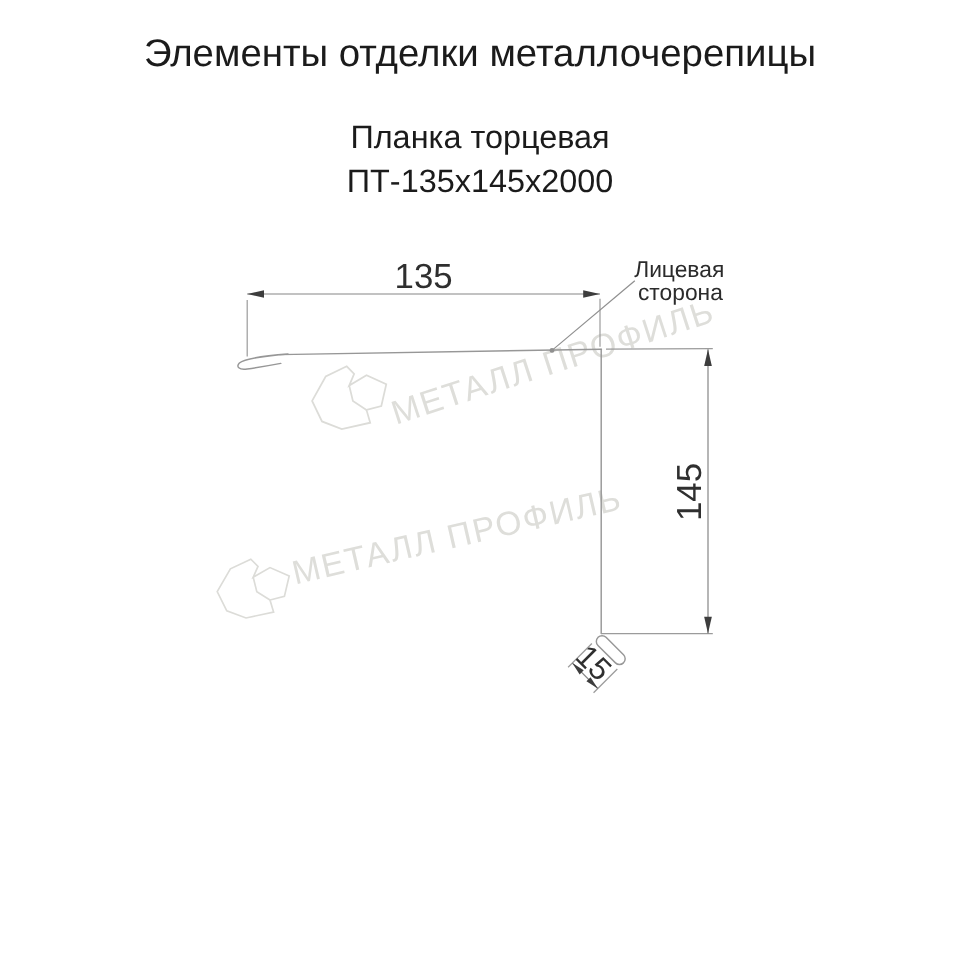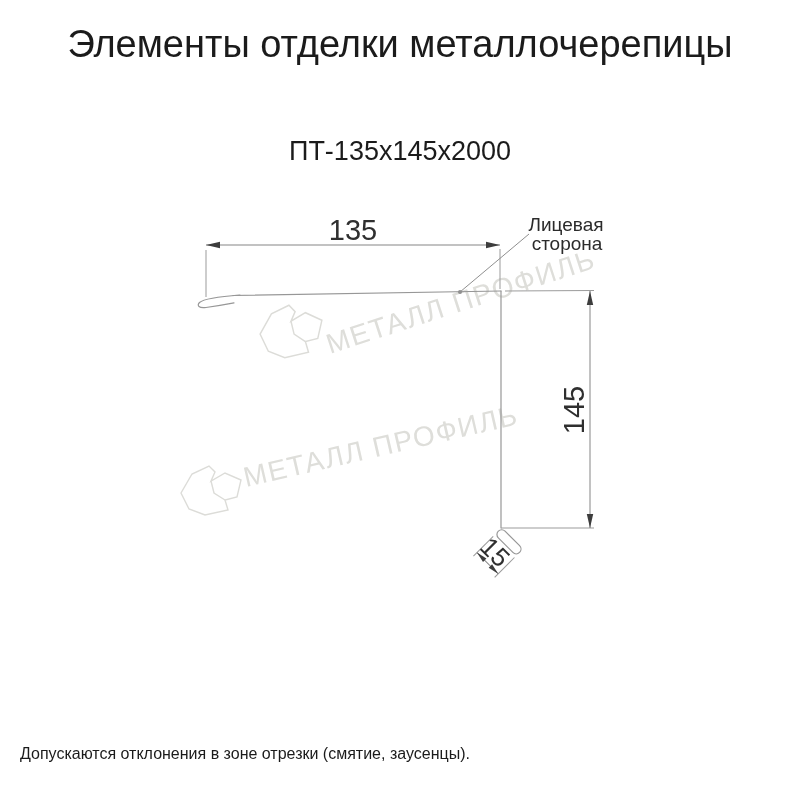--- a/index.html
+++ b/index.html
@@ -1,33 +1,34 @@
 <!DOCTYPE html>
 <html><head>
 <meta charset="utf-8">
 <style>
   html,body{margin:0;padding:0;background:#ffffff;}
   .page{position:relative;width:800px;height:800px;background:#ffffff;
         font-family:"Liberation Sans",sans-serif;overflow:hidden;color:#1b1b1b;}
   .hdr-title{position:absolute;top:28px;left:0;width:100%;text-align:center;
-             font-size:38px;line-height:32px;font-weight:400;}
+             font-size:32px;line-height:32px;font-weight:400;}
   .hdr-sub{position:absolute;top:100px;left:0;width:100%;text-align:center;
            font-size:27px;line-height:29px;font-weight:400;}
   .hdr-code{position:absolute;top:137px;left:0;width:100%;text-align:center;
             font-size:27px;line-height:29px;font-weight:400;}
   .drawing{position:absolute;left:0;top:0;}
   .footer{position:absolute;left:20px;top:743px;font-size:16px;line-height:21px;}
   .wm-text{letter-spacing:1.5px;}
 </style>
 </head>
 <body>
 
 <div class="page">
 
   <div class="hdr-title">Элементы отделки металлочерепицы</div>
+  <div class="hdr-sub">Планка торцевая</div>
   <div class="hdr-code">ПТ-135х145х2000</div>
 
   <svg class="drawing" width="800" height="800" viewBox="0 0 800 800">
     <defs>
       <g id="mp-logo">
         <path d="M3 30 L14 11 L31 3 L37 9 L33 18 L47 10 L63 17 L59 34 L47 37 L50 47 L27 52 L11 46 Z" fill="none"></path>
         <path d="M33 18 L36 30 L47 37" fill="none"></path>
       </g>
     </defs>
 
@@ -76,16 +77,15 @@
 
     <g>
       <path d="M529 234 L460 292" stroke="#8f8f8f" stroke-width="1" fill="none"></path>
       <circle cx="460" cy="292" r="2" fill="#8f8f8f"></circle>
       <text x="566" y="231" text-anchor="middle" font-size="19" fill="#2b2b2b">Лицевая</text>
       <text x="567" y="250" text-anchor="middle" font-size="19" fill="#2b2b2b">сторона</text>
     </g>
   </svg>
 
   <div class="footer">
-    <div>Допускаются отклонения в зоне отрезки (смятие, заусенцы).</div>
   </div>
 
 </div>
 
 </body></html>

